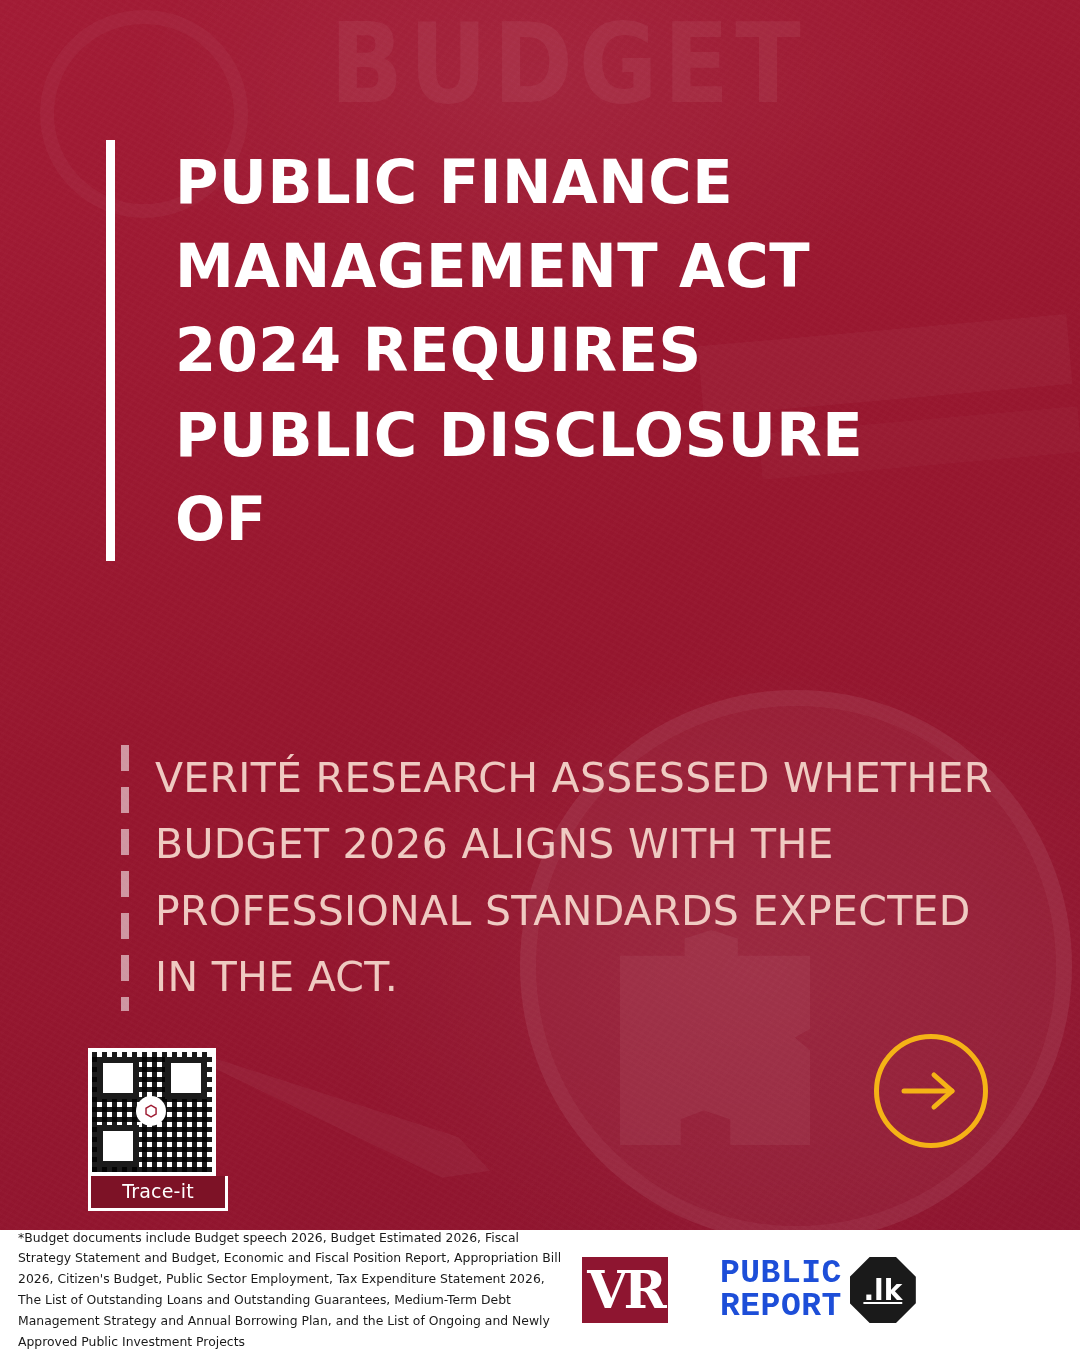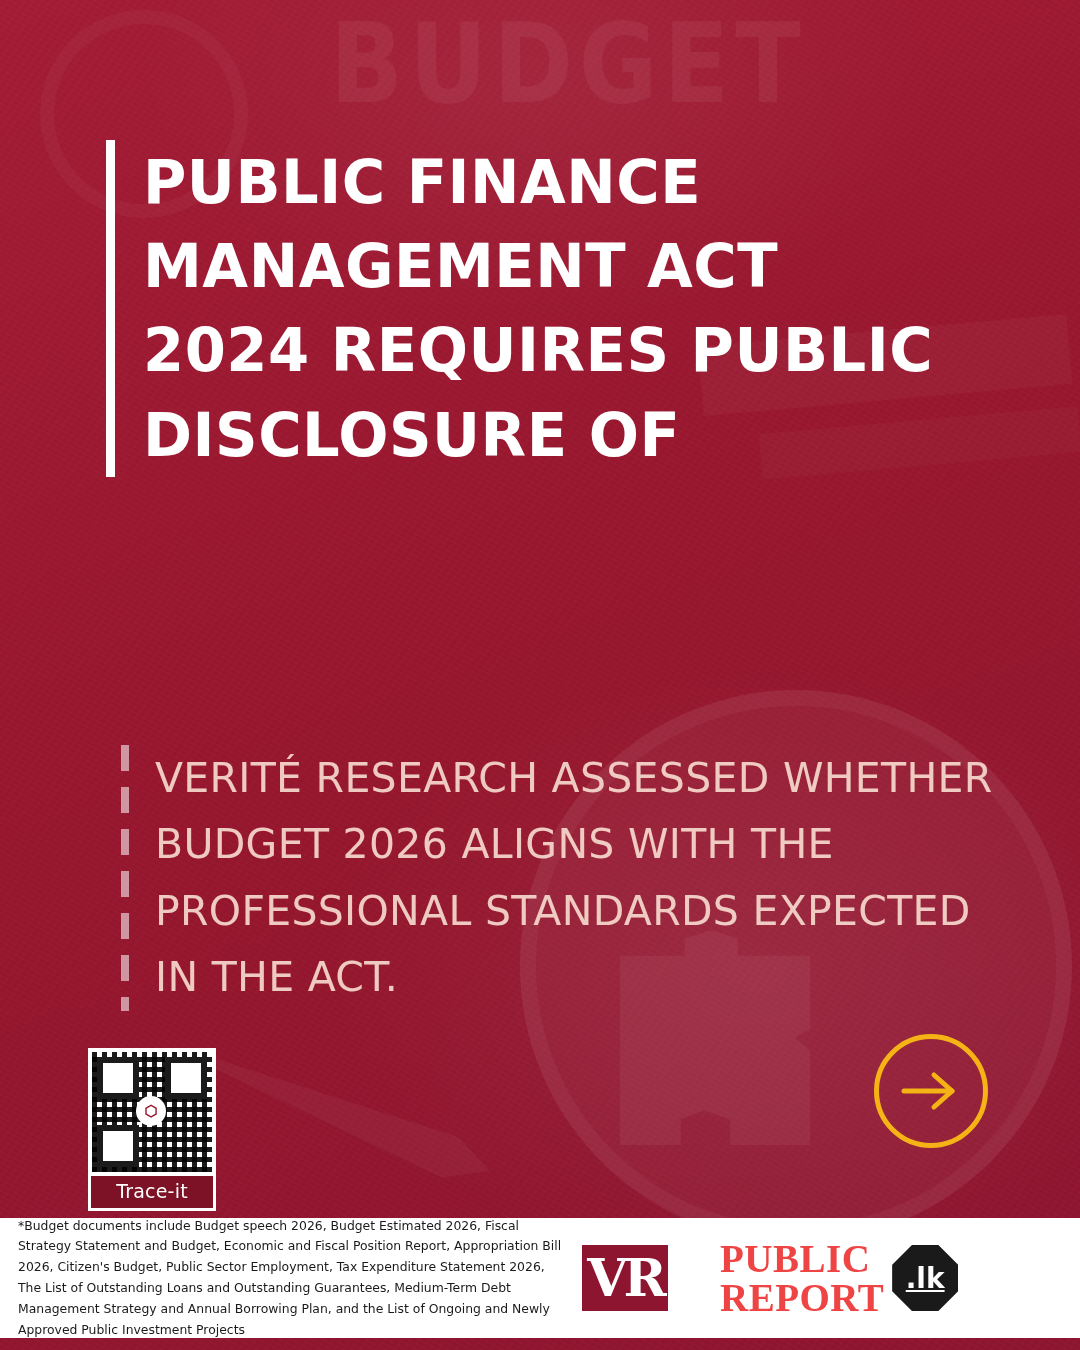--- a/index.html
+++ b/index.html
@@ -106,20 +106,21 @@
   }
 
   
   .headline-wrap {
     position: absolute;
     left: 106px;
     top: 140px;
     width: 880px;
     display: flex;
     align-items: stretch;
+    gap: 32px;
   }
   .headline-rule {
     width: 9px;
     background: #ffffff;
     margin-right: 28px;
     flex: 0 0 auto;
   }
   .headline {
     color: #ffffff;
     font-family: "DejaVu Sans", sans-serif;
@@ -238,21 +239,21 @@
     font-weight: bold;
   }
   .qr-corner-bl {
     position: absolute;
     left: 5px; bottom: 5px;
     width: 30px; height: 30px;
     border: 6px solid #1b1b1b;
     background: #fff;
   }
   .trace-label {
-    width: 128px;
+    width: 140px;
     box-sizing: border-box;
     background: #7d1226;
     border: 3px solid #ffffff;
     border-top: none;
     color: #ffffff;
     font-family: "DejaVu Sans", sans-serif;
     font-size: 19px;
     text-align: center;
     padding: 4px 0 6px;
     letter-spacing: 0.2px;
@@ -269,21 +270,21 @@
     border: 5px solid #f5b316;
     display: flex;
     align-items: center;
     justify-content: center;
   }
 
   
   .footer {
     position: absolute;
     left: 0;
-    bottom: 12px;
+    bottom: 0;
     width: 1080px;
     height: 120px;
     background: #ffffff;
     display: flex;
     align-items: center;
   }
   .footnote {
     width: 570px;
     padding-left: 18px;
     color: #1a1a1a;
@@ -330,24 +331,24 @@
     margin-top: 3px;
     border-top: 2px solid #8e1530;
     padding-top: 2px;
   }
   .pf-logo {
     display: flex;
     align-items: center;
     margin-left: 52px;
   }
   .pf-words {
-    color: #ef4444;
-    font-family: Liberation Serif, serif;
+    color: #1d4ed8;
+    font-family: Liberation Mono, monospace;
     font-weight: 800;
-    font-size: 39px;
+    font-size: 33px;
     line-height: 1.0;
     letter-spacing: 0.5px;
   }
   .pf-lk {
     margin-left: 8px;
     width: 66px;
     height: 66px;
     background: #1a1a1a;
     color: #ffffff;
     font-family: "DejaVu Sans", sans-serif;

